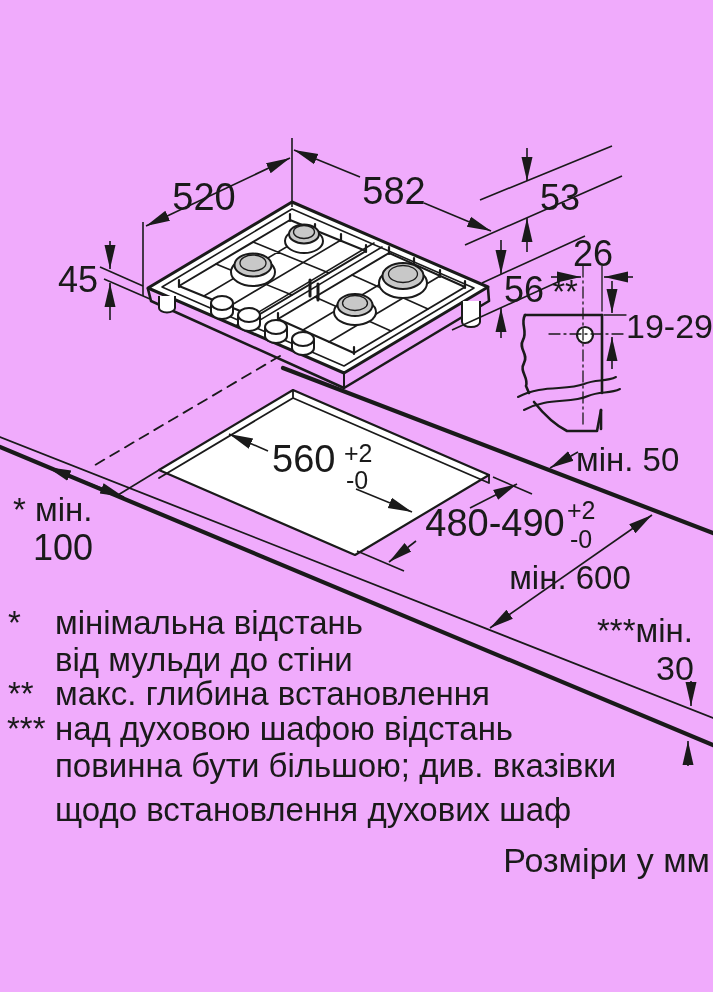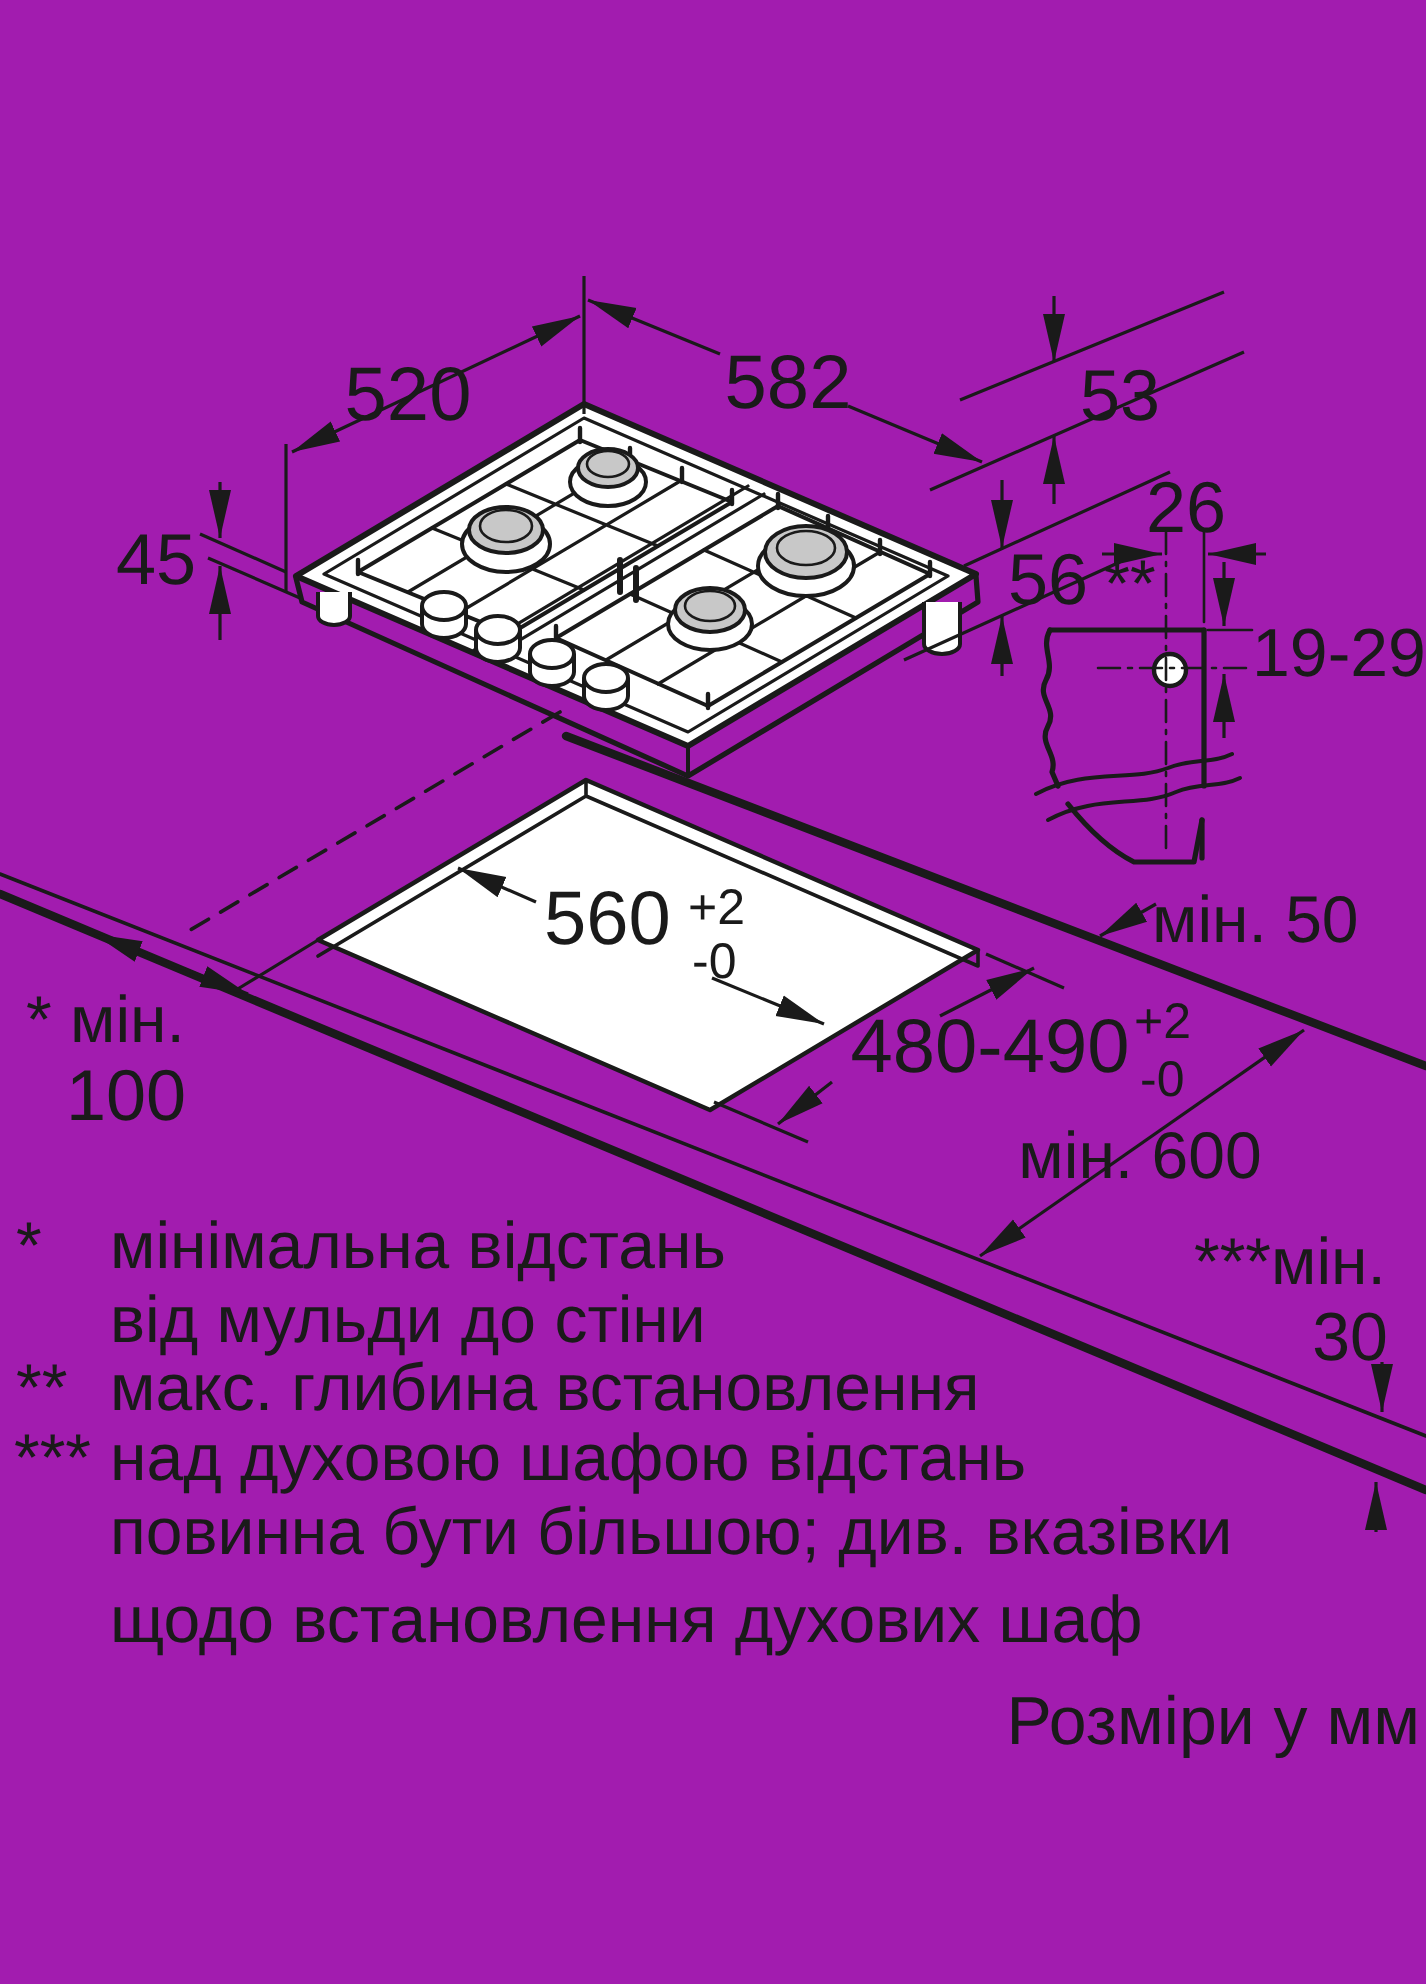--- a/index.html
+++ b/index.html
@@ -1,16 +1,16 @@
 <!DOCTYPE html>
 <html><head>
 <meta charset="utf-8">
 <style>
   html,body{margin:0;padding:0;background:#fff;}
-  .stage{position:relative;width:713px;height:992px;background:#a21caf;overflow:hidden;}
+  .stage{position:relative;width:713px;height:992px;background:#f0abfc;overflow:hidden;}
   svg{display:block;}
   svg text{font-family:"Liberation Sans","DejaVu Sans",sans-serif;fill:#1a1a1a;}
   .d38{font-size:38px;}
   .d36{font-size:36px;}
   .d34{font-size:34px;}
   .d33{font-size:33px;}
   .d25{font-size:25px;}
   .s{stroke:#1a1a1a;fill:none;stroke-linecap:round;stroke-linejoin:round;}
   .sf{stroke:#1a1a1a;fill:#ffffff;stroke-linejoin:round;}
   .w16{stroke-width:1.6;}

